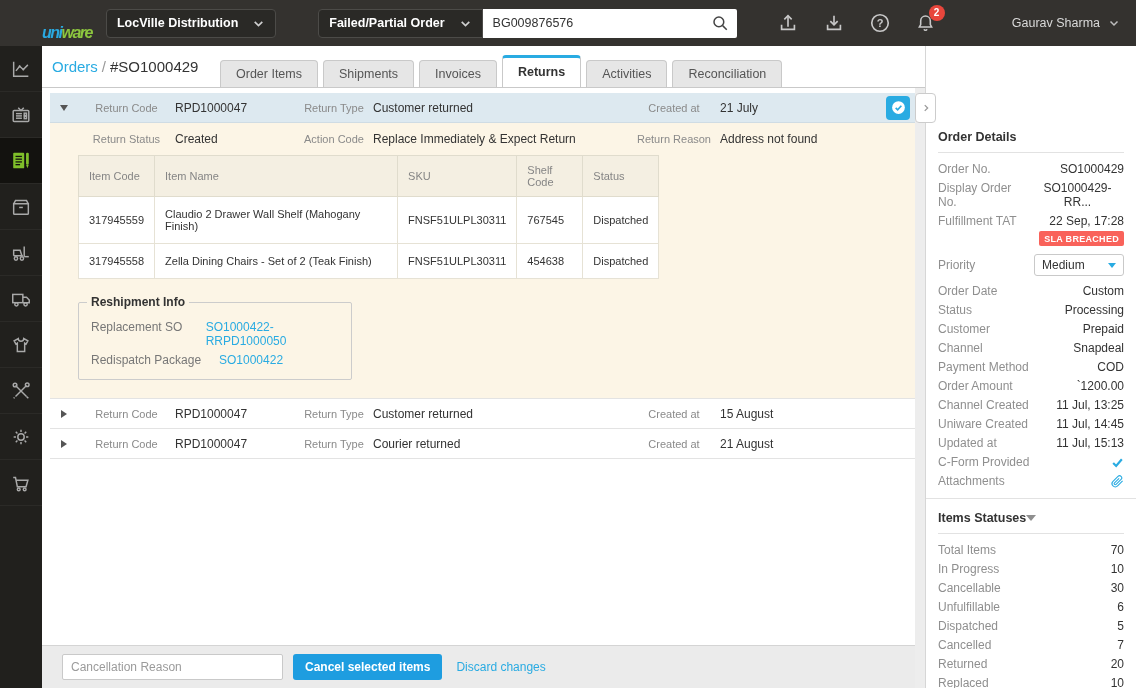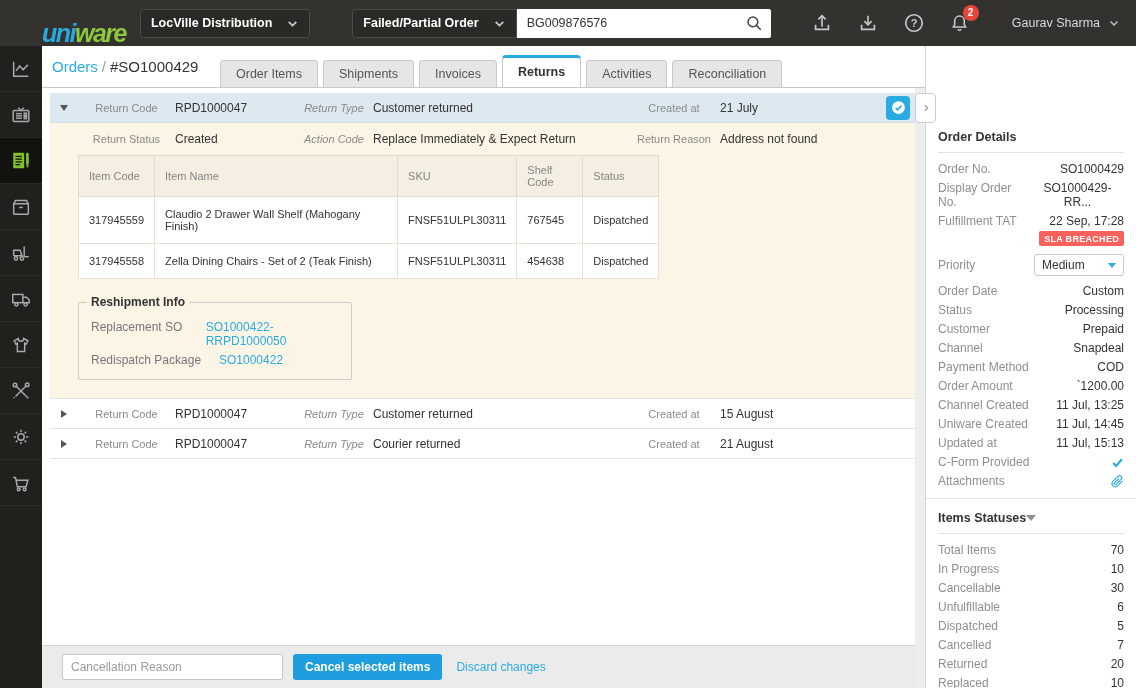--- a/index.html
+++ b/index.html
@@ -1,20 +1,20 @@
 <!DOCTYPE html>
 <html><head>
 <meta charset="utf-8">
 <style>
   * { margin:0; padding:0; box-sizing:border-box; }
   html,body { width:1136px; height:688px; font-family:"Liberation Sans", sans-serif; background:#fff; overflow:hidden; }
 
   
   #topbar { position:absolute; left:0; top:0; width:1136px; height:46px; background:#34322f; display:flex; align-items:center; z-index:20; }
-  #logo { margin-left:42px; font-size:25px; font-weight:bold; font-style:italic; letter-spacing:-1.5px; cursor:pointer;margin-top:20px; }
+  #logo { margin-left:42px; font-size:16px; font-weight:bold; font-style:italic; letter-spacing:-1.5px; cursor:pointer;margin-top:20px; }
   #logo .p1 { color:#2aa9e0; }
   #logo .p2 { color:#8dc63f; }
   .dark-select { height:29px; background:#2a2926; border:1px solid #4c4b48; border-radius:4px; color:#fff; font-size:12.5px; font-weight:bold; display:flex; align-items:center; padding:0 10px; cursor:pointer; }
   .dark-select .chev { margin-left:14px; }
   #facility { margin-left:14px; }
   #searchgrp { margin-left:42px; display:flex; align-items:center; }
   #searchfilter { border-radius:4px 0 0 4px; }
   #searchbox { width:254px; height:29px; background:#fff; border:none; border-radius:0 2px 2px 0; display:flex; align-items:center; }
   #searchbox input { flex:1; border:none; outline:none; font-size:12.5px; color:#333; padding:0 6px 0 10px; font-family:"Liberation Sans",sans-serif; background:transparent; }
   #searchbox .mag { margin-right:8px; cursor:pointer; display:flex; }
@@ -42,21 +42,21 @@
   
   #main { position:absolute; left:42px; top:88px; width:873px; height:557px; background:#fff; overflow:hidden; }
   .ret-header { height:30px; display:flex; align-items:center; border-bottom:1px solid #e3e3e3; cursor:pointer; }
   .ret-header.first { background:#dde9f0; margin-top:5px; margin-left:8px; width:865px; border-bottom:1px solid #cfdce4; }
   .ret-header.collapsed { margin-left:8px; width:865px; background:#fff; }
   .caret-box { width:28px; display:flex; justify-content:center; }
   .caret-down { width:0; height:0; border-left:4.5px solid transparent; border-right:4.5px solid transparent; border-top:6px solid #555; }
   .caret-right { width:0; height:0; border-top:4.5px solid transparent; border-bottom:4.5px solid transparent; border-left:6px solid #555; }
   .lab { color:#8a8a8a; font-size:11px;text-align:center; }
   .val { color:#333; font-size:12px; }
-  .c-lab1 { width:97px; } .c-val1 { width:120px; } .c-lab2 { width:78px;font-style:italic; } .c-val2 { width:255px; } .c-lab3 { width:92px; } .c-val3 { flex:1; }
+  .c-lab1 { width:97px; } .c-val1 { width:120px; } .c-lab2 { width:78px; } .c-val2 { width:255px; } .c-lab3 { width:92px; } .c-val3 { flex:1; }
   .approve-btn { width:24px; height:24px; background:#29abe2; border:none; border-radius:4px; margin-right:5px; display:flex; align-items:center; justify-content:center; cursor:pointer; }
   .ret-body { margin-left:8px; width:865px; background:#fcf5e6; border-bottom:1px solid #e3e3e3; padding-bottom:18px; }
   .ret-info { height:32px; display:flex; align-items:center; }
   .ret-info .pad { width:28px; }
   .items-table { margin-left:28px; border-collapse:collapse; background:#fff; font-size:11px; }
   .items-table th { border:1px solid #e0dccd; background:#f4efe2; color:#858585; font-weight:normal; text-align:left; padding:8px 10px; }
   .items-table td { border:1px solid #e6e2d5; color:#333; padding:11px 10px; }
   .col-ic { width:66px; } .col-in { width:243px; } .col-sku { width:106px; } .col-sc { width:66px; } .col-st { width:64px; }
   .reship { margin:16px 0 0 28px; width:274px; border:1px solid #ccc; border-radius:2px; padding:6px 12px 12px; }
   .reship legend { font-size:12px; font-weight:bold; color:#333; padding:0 4px; margin-left:-4px; }

